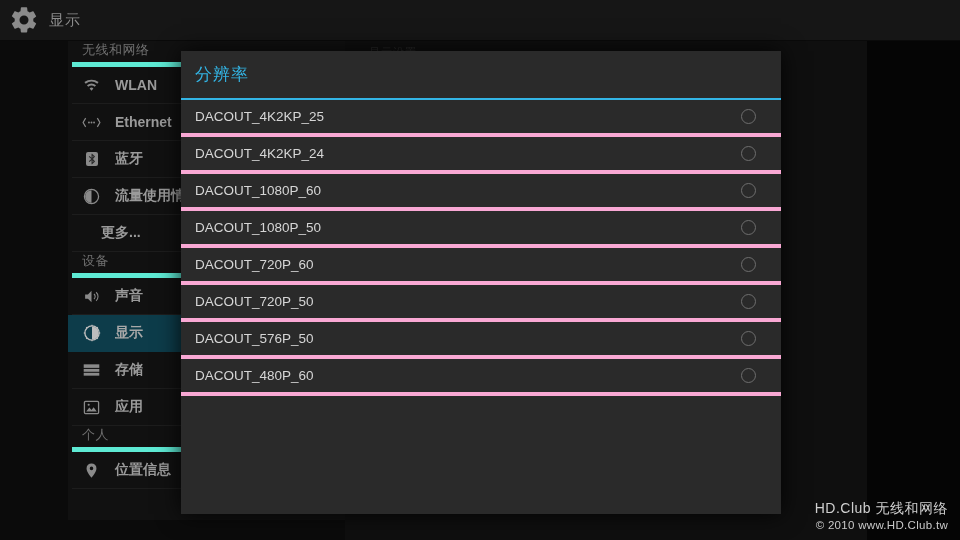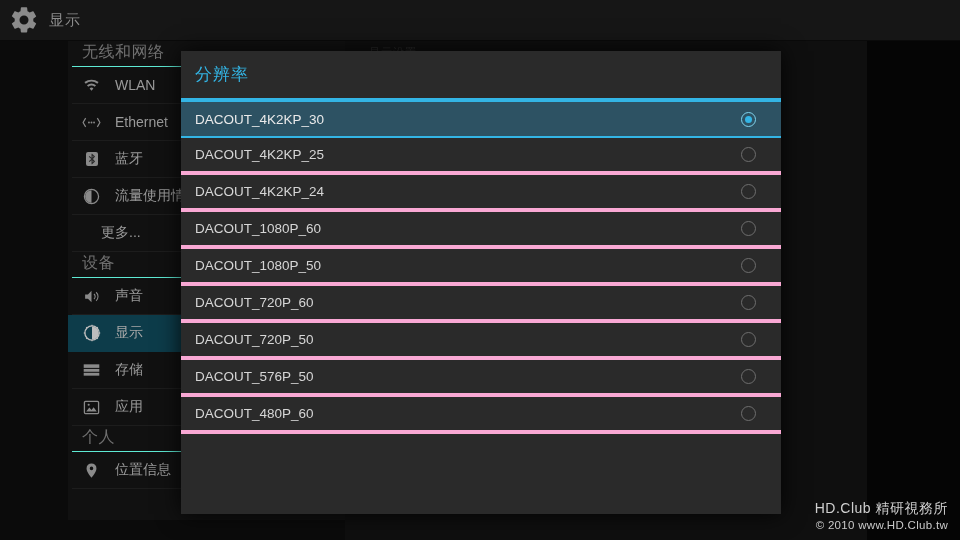--- a/index.html
+++ b/index.html
@@ -80,26 +80,26 @@
   #sidebar {
     position: absolute;
     left: 68px; top: 0;
     width: 277px;
     height: 479px;
   }
   .sb-header {
     height: 26px;
     padding-left: 10px;
     color: #6f6f6f;
-    font-size: 16px;
+    font-size: 13px;
     display: flex;
     align-items: flex-end;
     padding-bottom: 3px;
     box-sizing: border-box;
-    border-bottom: 1px solid #5eead4;
+    border-bottom: 5px solid #5eead4;
     margin-left: 4px;
     margin-right: 8px;
     letter-spacing: 0.5px;
   }
   .sb-item {
     height: 37px;
     display: flex;
     align-items: center;
     box-sizing: border-box;
     border-bottom: 1px solid #1d1d1d;
@@ -122,21 +122,21 @@
     height: 19px;
     flex: none;
     margin-right: 14px;
     display: flex;
     align-items: center;
     justify-content: center;
     color: #8a8a8a;
   }
   .sb-item.selected .sb-icon { color: #bdbdbd; }
   .sb-item.noicon .sb-label { margin-left: 19px; }
-  .sb-label { white-space: nowrap; }
+  .sb-label { white-space: nowrap; font-weight: bold; }
 
   
   #bg-title {
     position: absolute;
     left: 369px; top: 4px;
     color: #2a2a2a;
     font-size: 11px;
     letter-spacing: 1px;
   }
 
@@ -366,24 +366,20 @@
       </div>
 
     </div>
 
     <div id="dialog">
       <div id="dialog-header">
         <span id="dialog-title">分辨率</span>
       </div>
       <div id="dialog-list">
 
-        <div class="opt-row selected">
-          <span class="opt-label">DACOUT_4K2KP_30</span>
-          <span class="radio"></span>
-        </div>
         <div class="opt-row">
           <span class="opt-label">DACOUT_4K2KP_25</span>
           <span class="radio"></span>
         </div>
         <div class="opt-row">
           <span class="opt-label">DACOUT_4K2KP_24</span>
           <span class="radio"></span>
         </div>
         <div class="opt-row">
           <span class="opt-label">DACOUT_1080P_60</span>
@@ -409,17 +405,17 @@
           <span class="opt-label">DACOUT_480P_60</span>
           <span class="radio"></span>
         </div>
 
       </div>
     </div>
 
   </div>
 
   <div id="watermark">
-    <div id="wm-line1">HD.Club 精研視務所</div>
+    <div id="wm-line1">HD.Club 无线和网络</div>
     <div id="wm-line2">© 2010  www.HD.Club.tw</div>
   </div>
 
 </div>
 
 </body></html>

